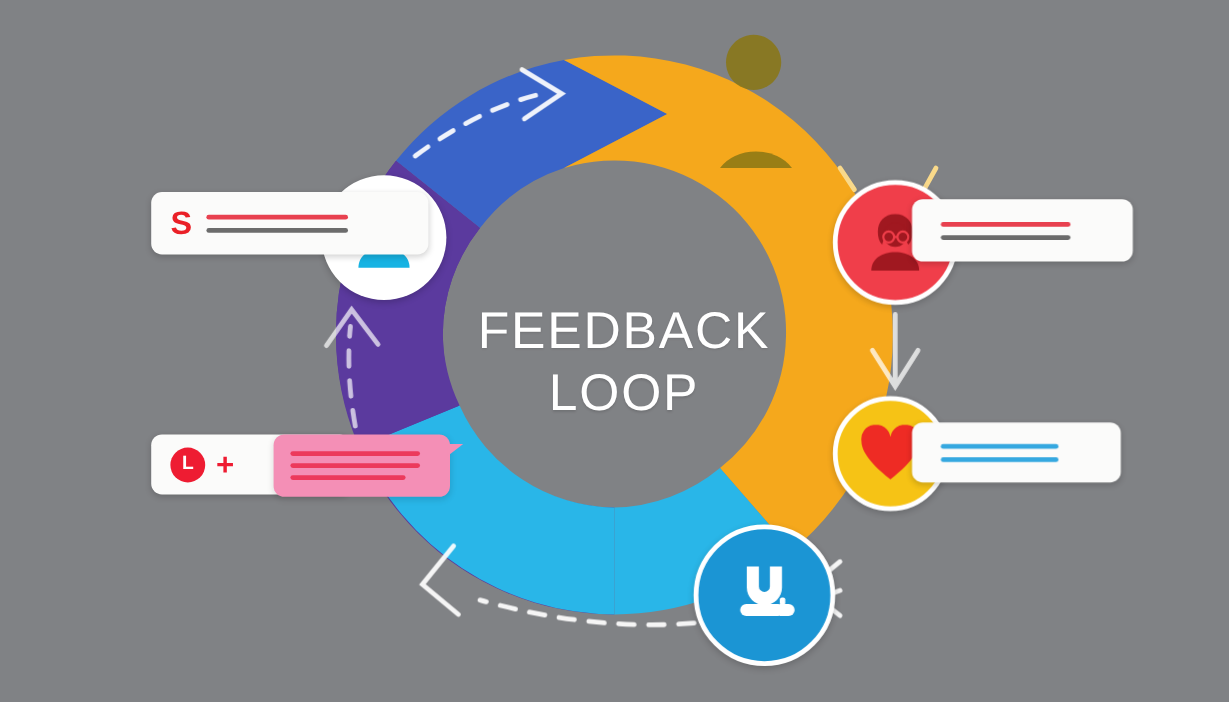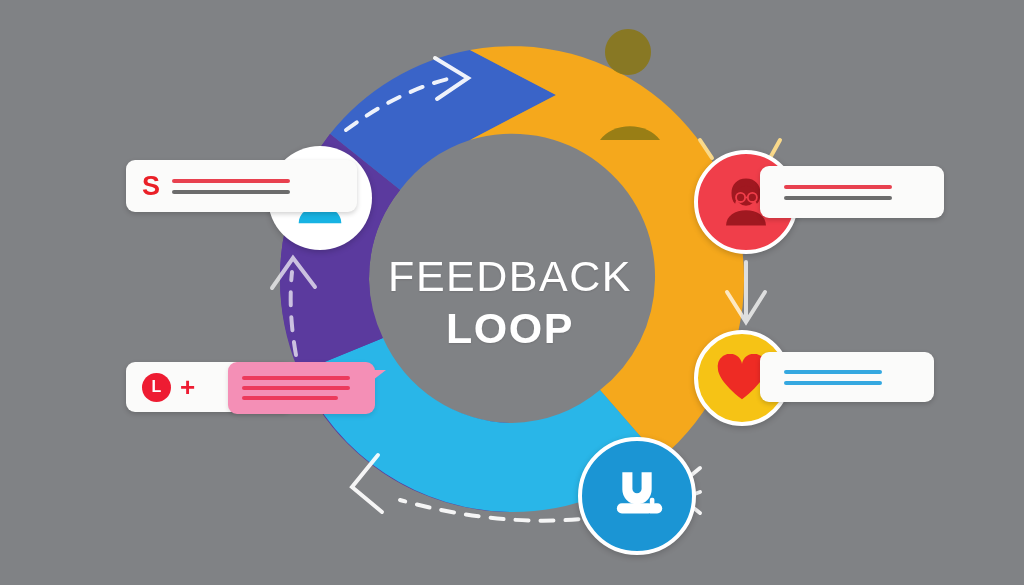--- a/index.html
+++ b/index.html
@@ -7,32 +7,32 @@
     width:1024px;height:585px;overflow:hidden;
     font-family:"Liberation Sans", sans-serif;
     background:#808285;
     position:relative;
   }
   #stage{position:absolute;inset:0;width:1024px;height:585px;}
   svg.layer{position:absolute;left:0;top:0;width:1024px;height:585px;}
 
   .center-title{
     position:absolute;
-    left:310px; top:250px;
+    left:320px; top:250px;
     width:400px;
     text-align:center;
     color:#ffffff;
     font-size:43px;
     line-height:52px;
     letter-spacing:1.5px;
     font-weight:400;
     text-shadow:0 1px 2px rgba(0,0,0,.12);
     pointer-events:none;
   }
-  .center-title .l2{display:block;font-weight:bold;}
+  .center-title .l2{display:block;}
 
   
   .card{
     position:absolute;
     background:#fbfbfa;
     border-radius:9px;
     box-shadow:0 2px 5px rgba(0,0,0,.18);
     display:flex;align-items:center;
   }
   .card-tl{left:126px;top:160px;width:215px;height:52px;padding-left:16px;}

